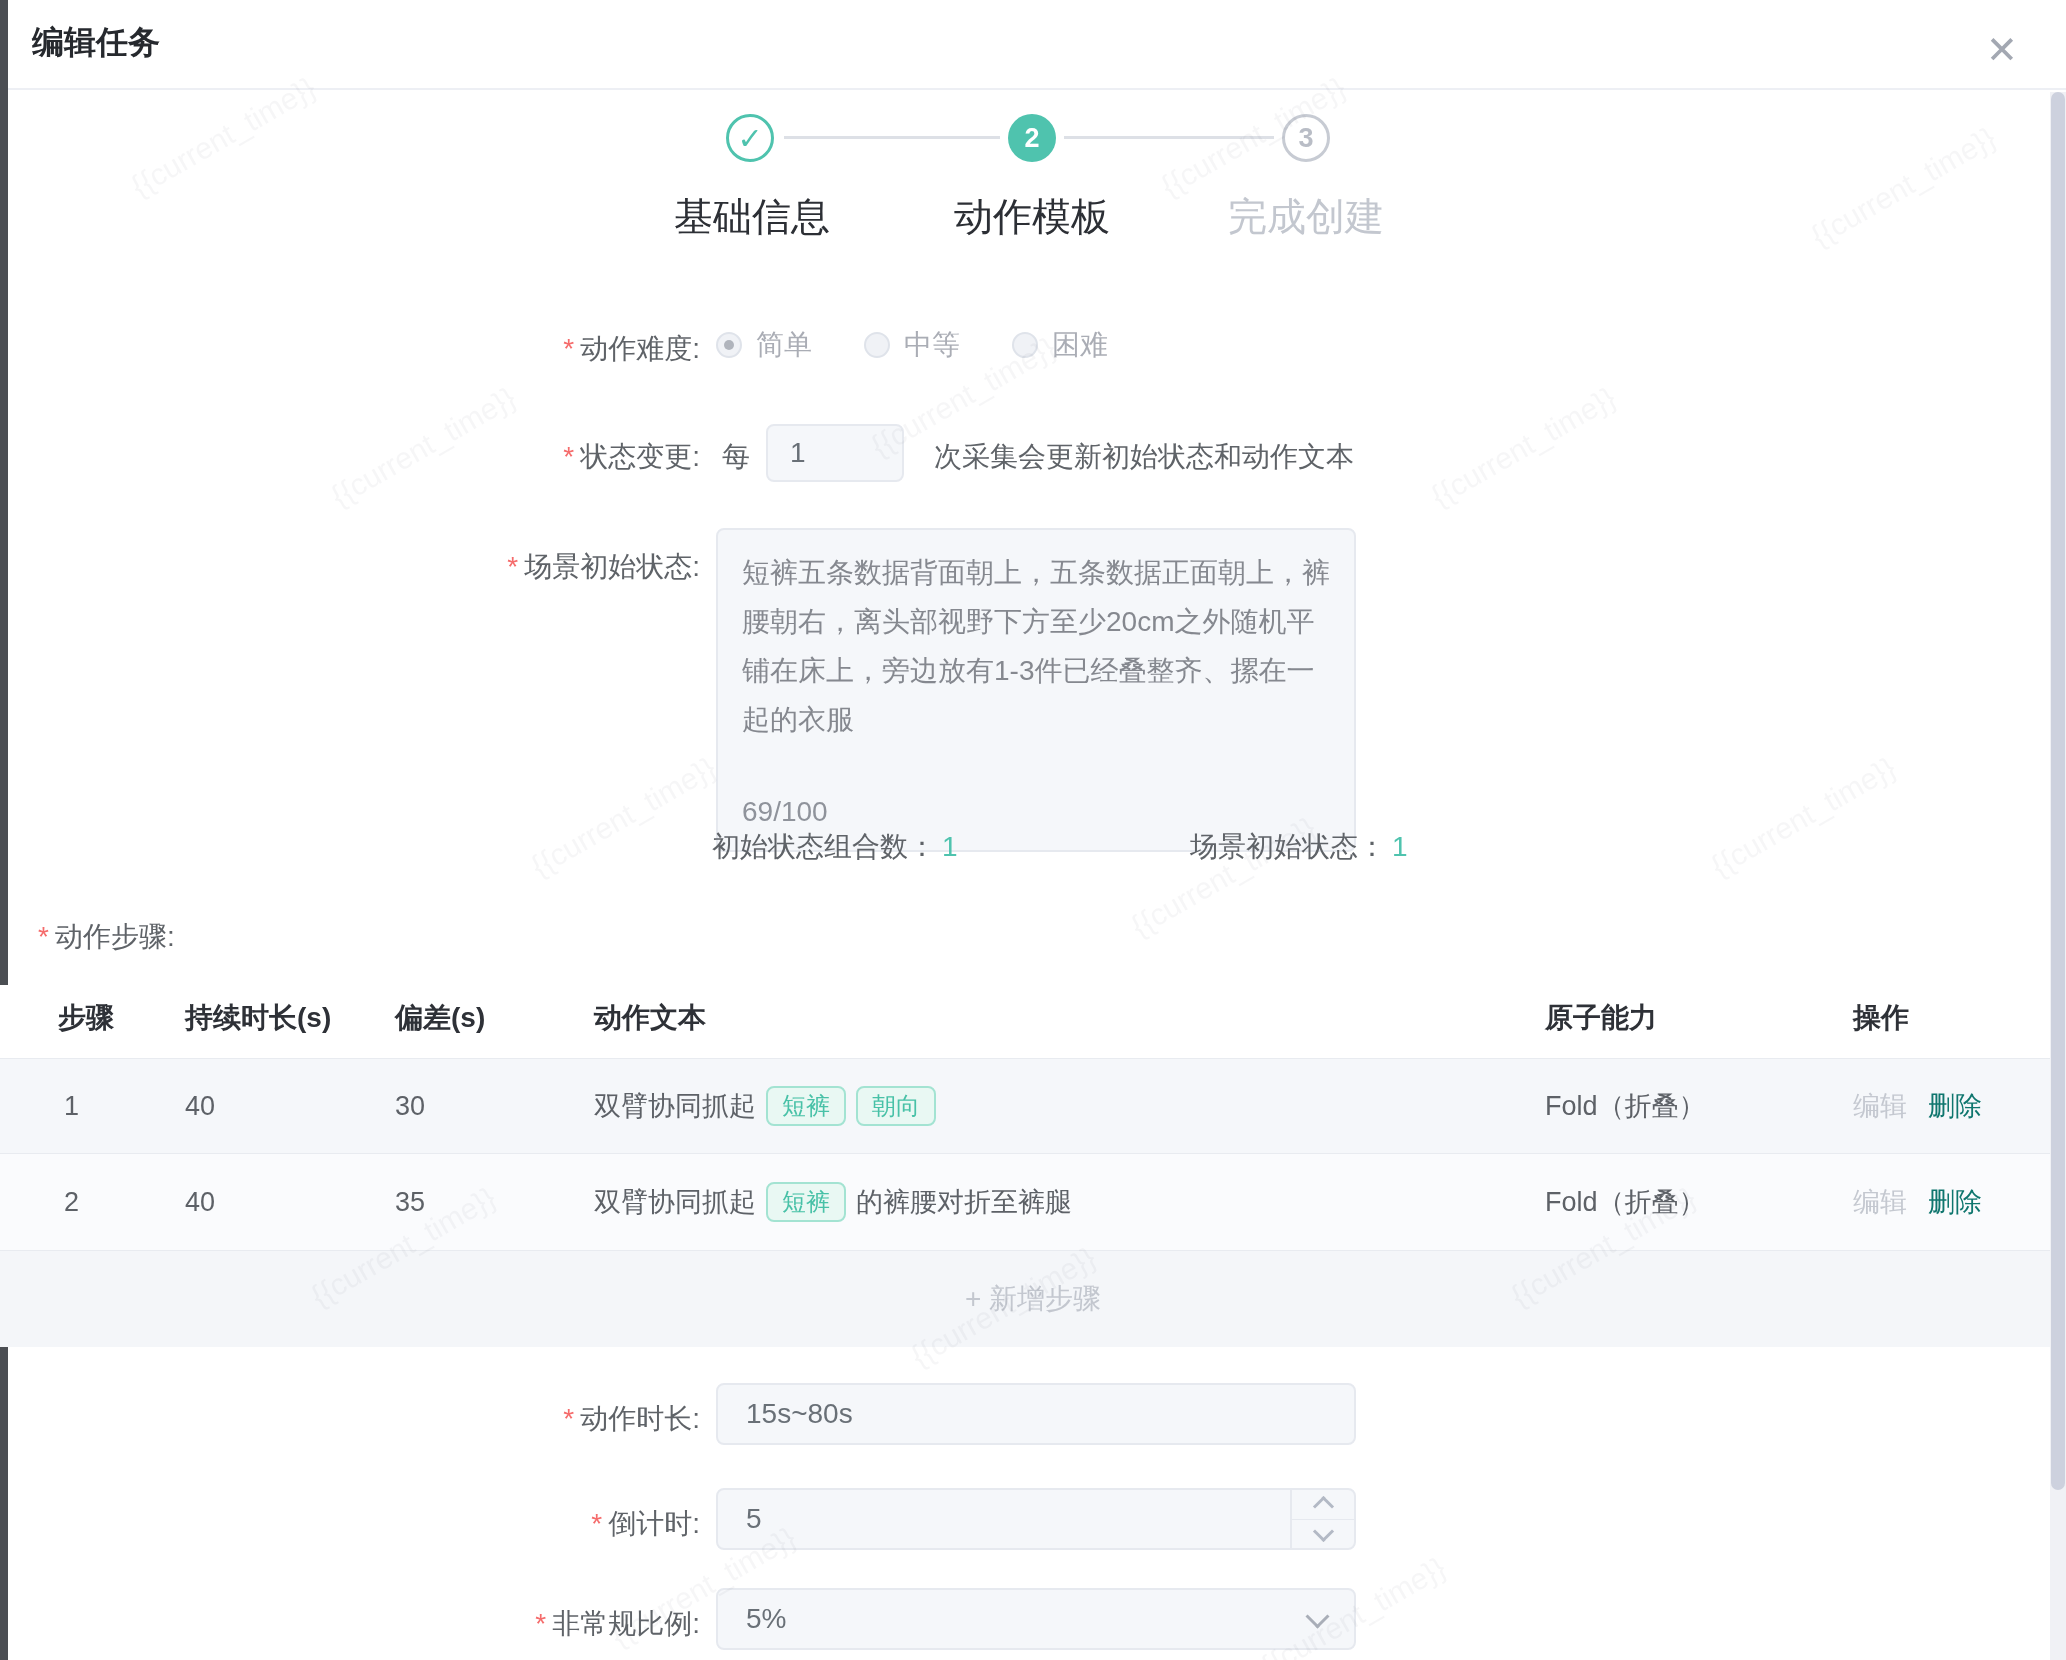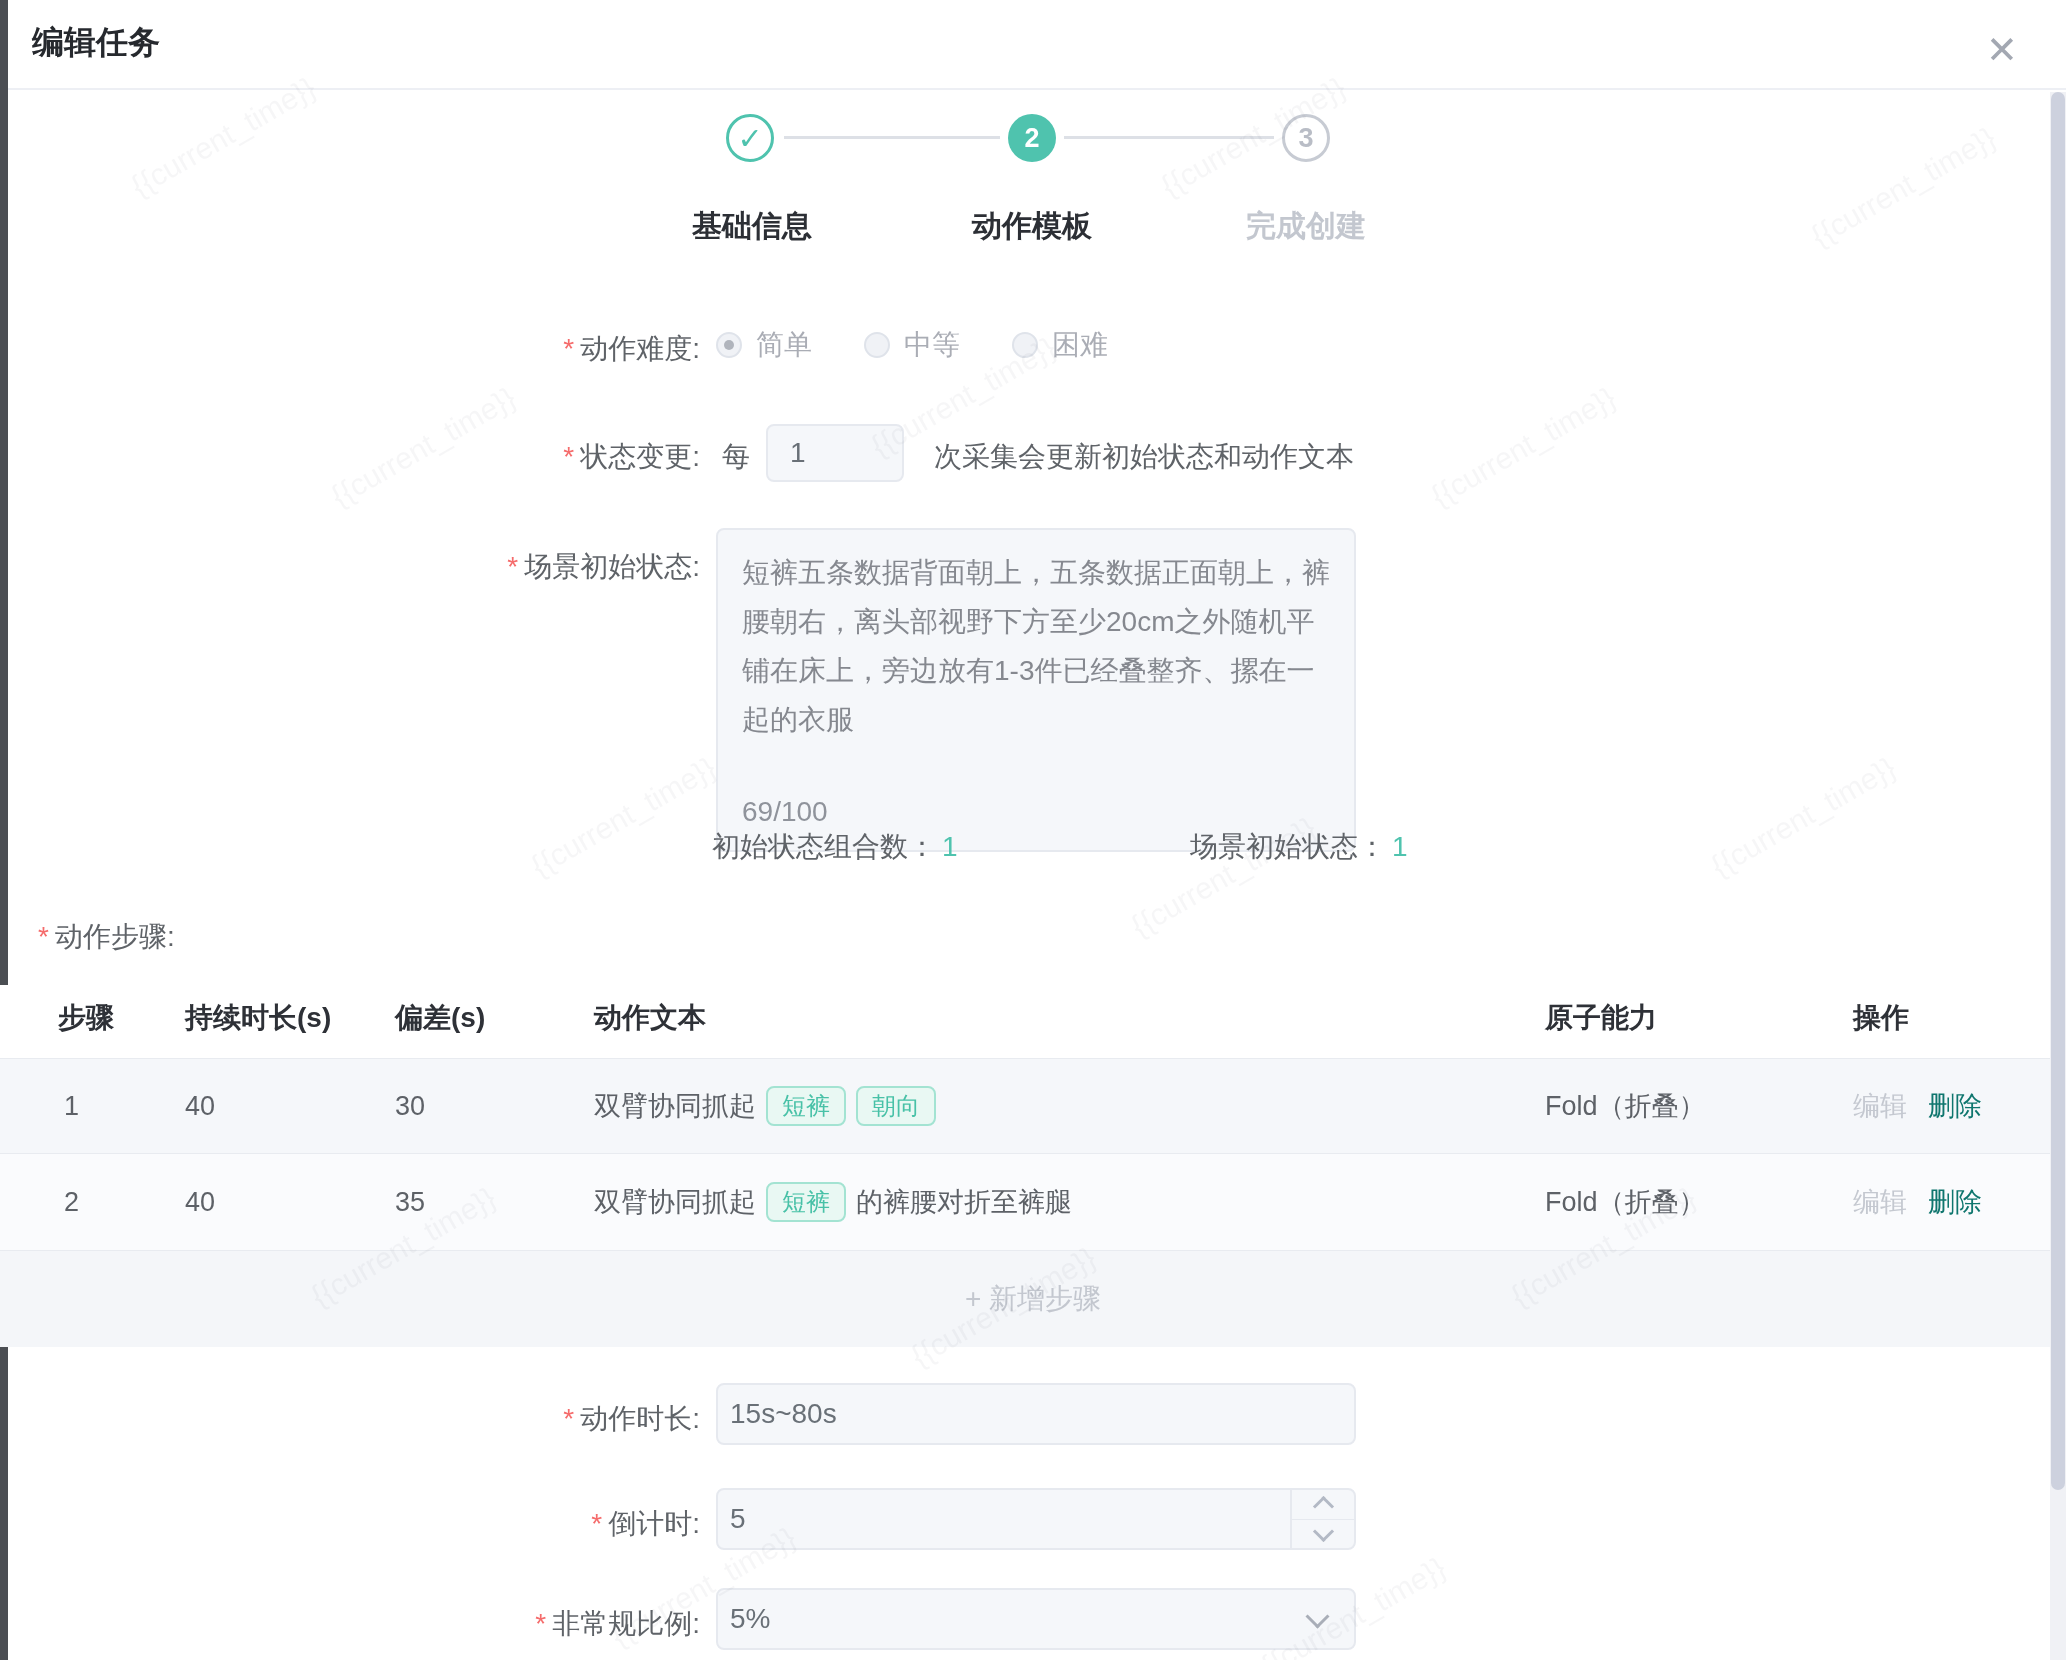--- a/index.html
+++ b/index.html
@@ -19,21 +19,21 @@
   .hdr-divider{left:8px;top:88px;right:0;height:2px;background:#edeff4;}
   
   .step-circle{width:48px;height:48px;border-radius:50%;box-sizing:border-box;top:114px;
     display:flex;align-items:center;justify-content:center;font-size:27px;font-weight:700;}
   .step-done{left:726px;border:3px solid #4fc3ae;background:#fff;color:#4fc3ae;font-size:30px;font-weight:400;}
   .step-active{left:1008px;background:#4fc3ae;color:#ffffff;}
   .step-wait{left:1282px;border:3px solid #c7cbd3;background:#fff;color:#b9bdc6;}
   .step-line{top:136px;height:3px;background:#dde0e6;}
   .line1{left:784px;width:216px;}
   .line2{left:1064px;width:210px;}
-  .step-label{top:206px;transform:translateX(-50%);font-size:30px;font-weight:700;color:#2c2f35;white-space:nowrap;}
+  .step-label{top:190px;transform:translateX(-50%);font-size:39px;font-weight:400;color:#2c2f35;white-space:nowrap;}
   .sl1{left:752px;} .sl2{left:1032px;} .sl3{left:1306px;color:#c3c7cf;}
   
   .form-label{width:700px;text-align:right;font-size:28px;color:#5f6368;white-space:nowrap;}
   .req{color:#f56c6c;margin-right:6px;}
   .ctl-text{font-size:28px;color:#5f6368;white-space:nowrap;}
   
   .radio-row{left:716px;top:324px;display:flex;align-items:flex-end;gap:52px;height:40px;}
   .radio-item{display:flex;align-items:center;gap:14px;}
   .radio-circle{width:26px;height:26px;border-radius:50%;box-sizing:border-box;
     border:2px solid #dfe3ea;background:#f0f2f6;display:flex;align-items:center;justify-content:center;}
@@ -58,21 +58,21 @@
   .c-step{left:64px;} .c-dur{left:185px;} .c-off{left:395px;}
   .c-text{left:594px;display:flex;align-items:center;gap:10px;}
   .c-ability{left:1545px;}
   .c-edit{left:1853px;color:#c4c8d0;cursor:pointer;}
   .c-del{left:1928px;color:#0f766e;cursor:pointer;}
   .tag{display:inline-block;padding:2px 14px;border:2px solid #a3e3d2;background:#e9f8f3;color:#48c1a7;
     border-radius:8px;font-size:24px;line-height:32px;white-space:nowrap;}
   .add-band{top:1250px;height:97px;background:#f4f6f9;display:flex;align-items:center;justify-content:center;}
   .add-label{font-size:28px;color:#c3c7cf;cursor:pointer;}
   
-  .b-input{left:716px;width:640px;height:62px;line-height:58px;padding-left:12px;position:absolute;}
+  .b-input{left:716px;width:640px;height:62px;line-height:58px;padding-left:28px;position:absolute;}
   .spinner{position:absolute;right:0;top:0;bottom:0;width:62px;border-left:2px solid #e6e9ef;display:flex;flex-direction:column;}
   .spin-cell{flex:1;display:flex;align-items:center;justify-content:center;}
   .spin-up{border-bottom:1px solid #e6e9ef;border-radius:0 6px 0 0;}
   .spin-down{border-radius:0 0 6px 0;}
   .chev{width:12px;height:12px;border-right:3px solid #b3b9c5;border-bottom:3px solid #b3b9c5;}
   .chev-up{transform:rotate(-135deg);margin-top:5px;}
   .chev-down{transform:rotate(45deg);margin-bottom:5px;}
   .sel-chev{position:absolute;right:28px;top:18px;width:14px;height:14px;
     border-right:3px solid #a9aeb8;border-bottom:3px solid #a9aeb8;transform:rotate(45deg);}
   

